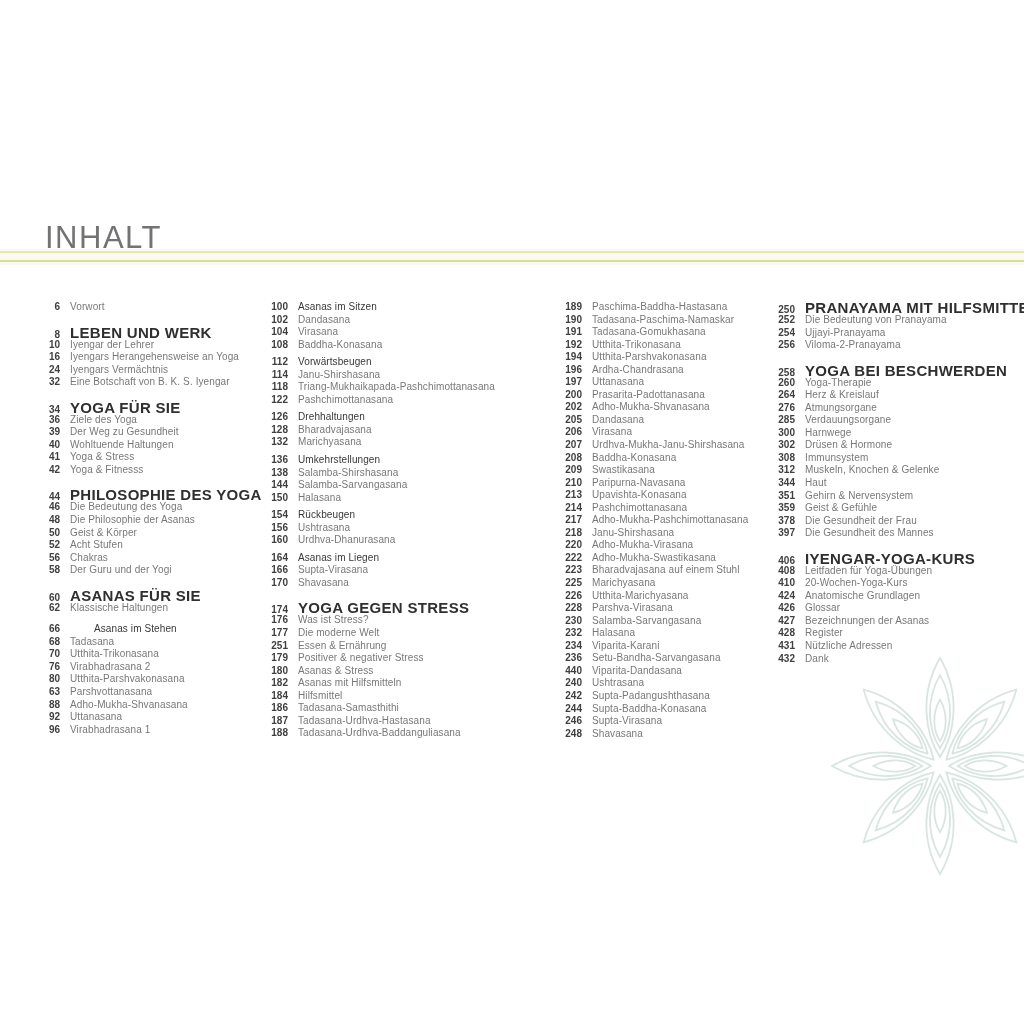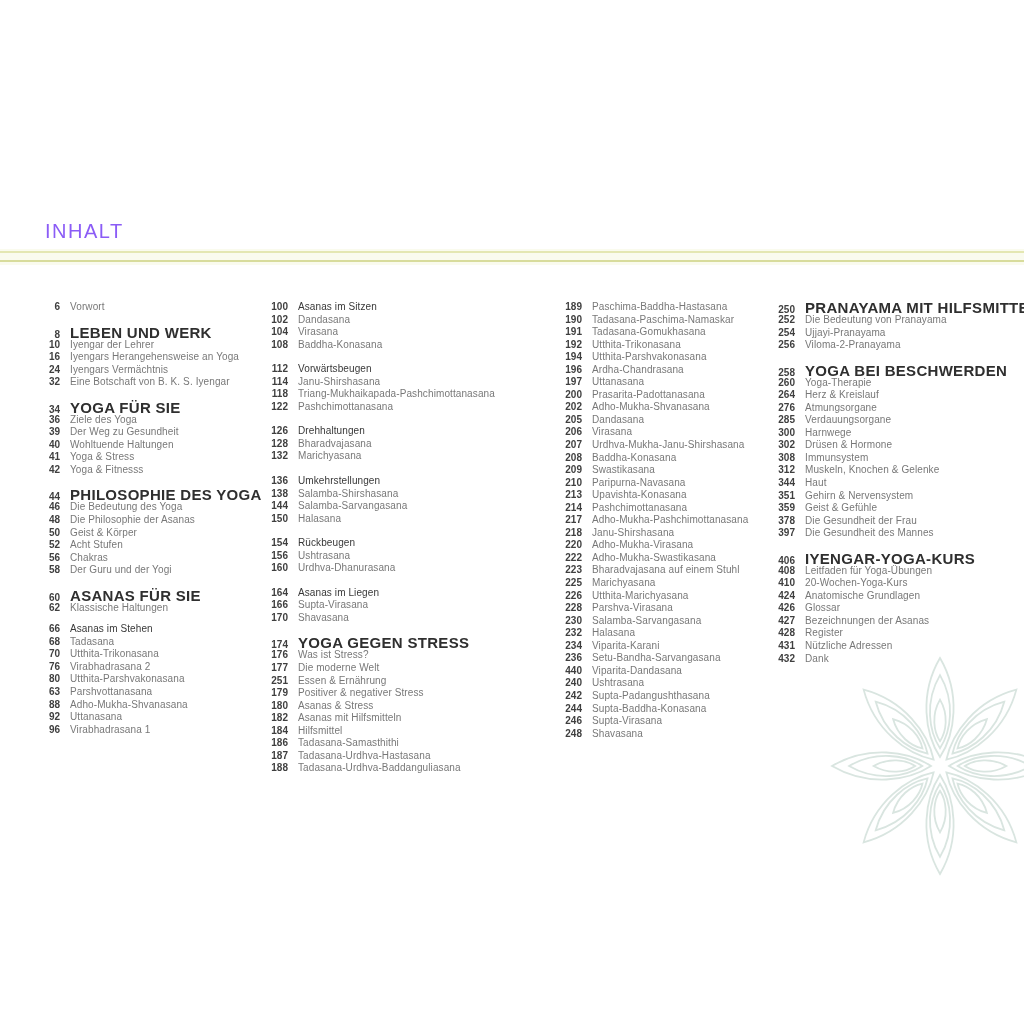--- a/index.html
+++ b/index.html
@@ -11,24 +11,24 @@
     width: 1024px;
     height: 1024px;
     position: relative;
     overflow: hidden;
     font-family: "Liberation Sans", sans-serif;
   }
   .page-title {
     position: absolute;
     left: 45px;
     top: 220px;
-    font-size: 20px;
+    font-size: 31px;
     font-weight: 400;
     letter-spacing: 1.5px;
-    color: #8b5cf6;
+    color: #737373;
   }
   .rule-band {
     position: absolute;
     left: 0;
     top: 249px;
     width: 1024px;
     height: 16px;
     background: #fafbee;
   }
   .rule-line-1 {
@@ -83,22 +83,22 @@
   .row.h {
     height: 13px;
     line-height: 13px;
   }
   .row.h .lbl {
     font-weight: 700;
     color: #2f2f2f;
     font-size: 15px;
     letter-spacing: 0.3px;
   }
-  .gap-s { margin-top: 12px; }
-  .gap-m { margin-top: 9px; }
+  .gap-s { margin-top: 5px; }
+  .gap-m { margin-top: 9px; gap: 24px; }
   .gap-l { margin-top: 12px; }
   .flower {
     position: absolute;
     left: 818px;
     top: 646px;
   }
 </style>
 </head>
 <body>
 

